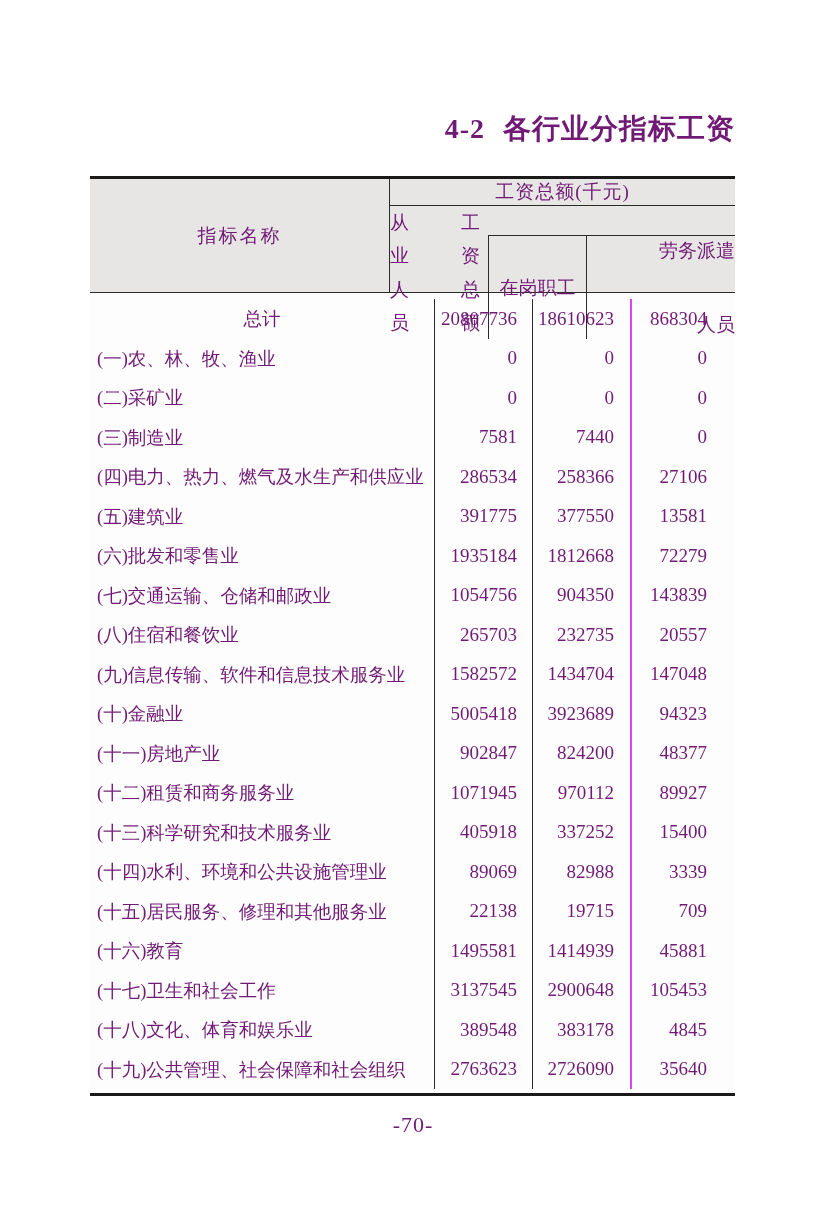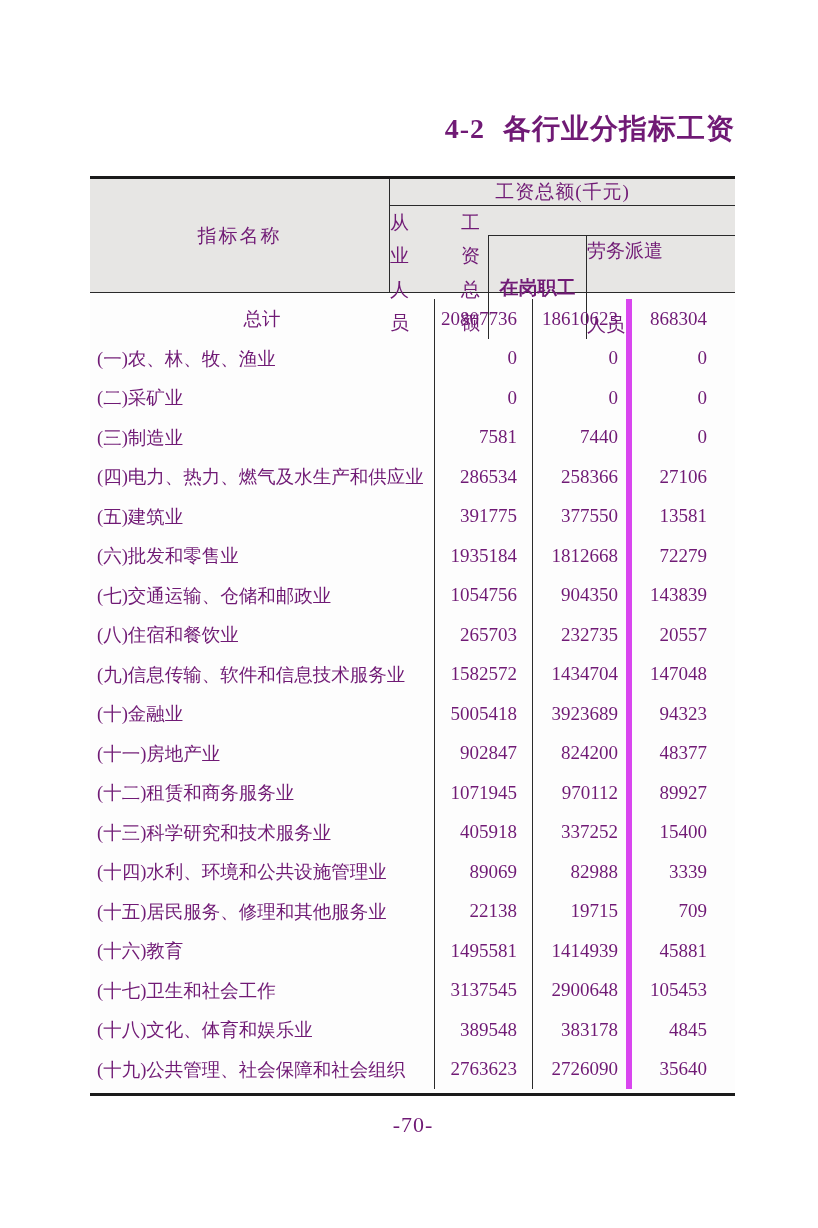--- a/index.html
+++ b/index.html
@@ -77,48 +77,47 @@
     display: flex;
     border-top: 1px solid #2a2a2a;
     border-left: 1px solid #2a2a2a;
   }
   .th-onpost {
     width: 98px;
     border-right: 1px solid #2a2a2a;
     display: flex;
     align-items: center;
     justify-content: center;
-    font-weight: bold;
   }
   .th-dispatch {
     flex: 1;
     display: flex;
     flex-direction: column;
-    align-items: flex-start;
+    align-items: flex-end;
     justify-content: center;
     line-height: 1.35;
     gap: 48px;
   }
 
   
   .tbody { padding: 6px 0 4px 0; background: #fdfdfd; }
   .row { display: flex; height: 39.5px; }
   .c { display: flex; align-items: center; font-size: 19px; }
   .c-label {
     width: 345px;
     border-right: 1px solid #2a2a2a;
     padding-left: 7px;
     font-size: 18.5px;
     white-space: nowrap;
     overflow: hidden;
   }
   .row.center-label .c-label { justify-content: center; padding-left: 0; }
   .c-num { justify-content: flex-end; font-variant-numeric: tabular-nums; }
   .c-v1 { width: 98px; border-right: 1px solid #2a2a2a; padding-right: 15px; }
-  .c-v2 { width: 99px; border-right: 6px solid #d946ef; padding-right: 8px; }
+  .c-v2 { width: 99px; border-right: 2px solid #d946ef; padding-right: 16px; }
   .c-v3 { width: 103px; padding-right: 28px; }
 
   .page-number {
     position: absolute;
     top: 1112px;
     left: 4px;
     width: 100%;
     text-align: center;
     font-size: 22px;
     letter-spacing: 1px;

